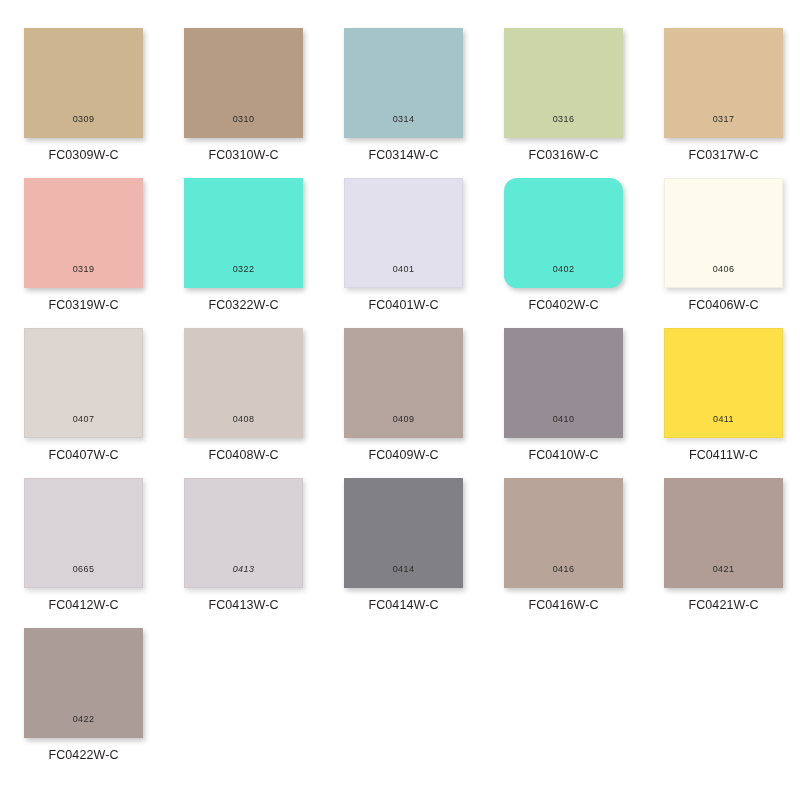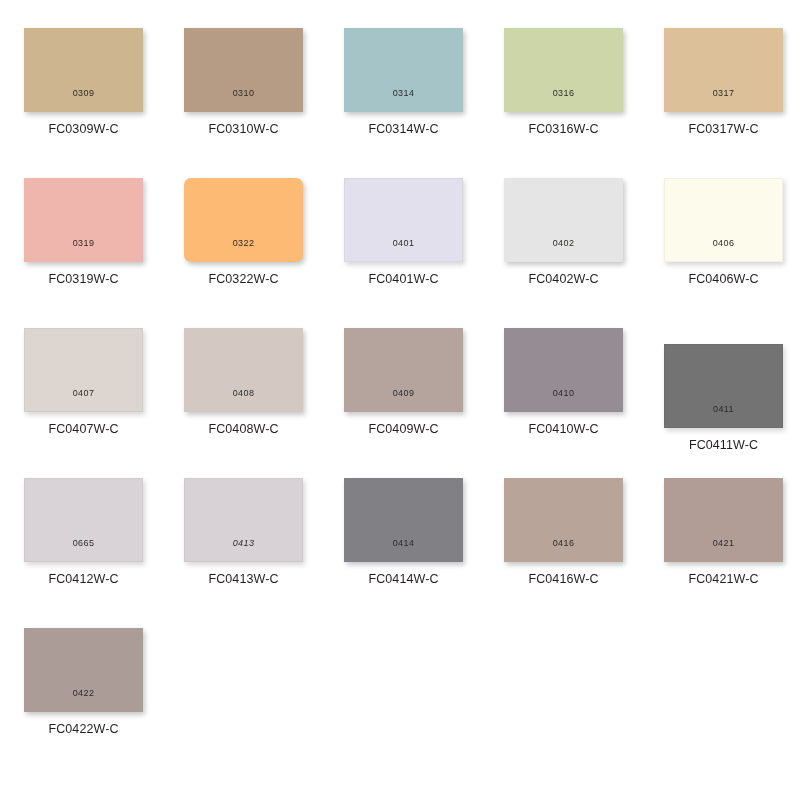--- a/index.html
+++ b/index.html
@@ -24,21 +24,21 @@
   }
 
   .swatch-cell {
     width: 160px;
     height: 150px;
     position: relative;
   }
 
   .swatch-chip {
     width: 119px;
-    height: 84px;
+    height: 110px;
     position: relative;
     box-shadow: 2px 3px 5px rgba(0, 0, 0, 0.22);
     box-sizing: border-box;
   }
 
   
   .swatch-chip.light-edge {
     box-shadow: 2px 3px 5px rgba(0, 0, 0, 0.16),
                 0 0 0 1px rgba(0, 0, 0, 0.045) inset;
   }
@@ -101,33 +101,33 @@
       </div>
       <div class="swatch-label" style="color: rgb(35, 31, 32);">FC0317W-C</div>
     </div>
     <div class="swatch-cell">
       <div class="swatch-chip" style="background: rgb(238, 182, 172);">
         <div class="swatch-code" style="color: rgb(44, 42, 40); margin-top: 32px;">0319</div>
       </div>
       <div class="swatch-label" style="color: rgb(35, 31, 32);">FC0319W-C</div>
     </div>
     <div class="swatch-cell">
-      <div class="swatch-chip" style="background: #fdba74; border-radius: 7px;">
+      <div class="swatch-chip" style="background: #5eead4;">
         <div class="swatch-code" style="color: rgb(44, 42, 40);">0322</div>
       </div>
       <div class="swatch-label" style="color: rgb(35, 31, 32);">FC0322W-C</div>
     </div>
     <div class="swatch-cell">
       <div class="swatch-chip light-edge" style="background: rgb(226, 224, 236);">
         <div class="swatch-code" style="color: rgb(44, 42, 40);">0401</div>
       </div>
       <div class="swatch-label" style="color: rgb(35, 31, 32);">FC0401W-C</div>
     </div>
     <div class="swatch-cell">
-      <div class="swatch-chip" style="background: #e5e5e5;">
+      <div class="swatch-chip" style="background: #5eead4; border-radius: 13px;">
         <div class="swatch-code" style="color: rgb(44, 42, 40);">0402</div>
       </div>
       <div class="swatch-label" style="color: rgb(35, 31, 32);">FC0402W-C</div>
     </div>
     <div class="swatch-cell">
       <div class="swatch-chip light-edge" style="background: rgb(253, 251, 236);">
         <div class="swatch-code" style="color: rgb(44, 42, 40);">0406</div>
       </div>
       <div class="swatch-label" style="color: rgb(35, 31, 32);">FC0406W-C</div>
     </div>
@@ -149,21 +149,21 @@
       </div>
       <div class="swatch-label" style="color: rgb(35, 31, 32);">FC0409W-C</div>
     </div>
     <div class="swatch-cell">
       <div class="swatch-chip" style="background: rgb(150, 140, 147);">
         <div class="swatch-code" style="color: rgb(44, 42, 40);">0410</div>
       </div>
       <div class="swatch-label" style="color: rgb(35, 31, 32);">FC0410W-C</div>
     </div>
     <div class="swatch-cell">
-      <div class="swatch-chip light-edge" style="background: #737373; margin-top: 16px;">
+      <div class="swatch-chip light-edge" style="background: #fde047;">
         <div class="swatch-code" style="color: rgb(44, 42, 40);">0411</div>
       </div>
       <div class="swatch-label" style="color: rgb(35, 31, 32);">FC0411W-C</div>
     </div>
     <div class="swatch-cell">
       <div class="swatch-chip light-edge" style="background: rgb(217, 211, 215);">
         <div class="swatch-code" style="color: rgb(44, 42, 40);">0665</div>
       </div>
       <div class="swatch-label" style="color: rgb(35, 31, 32);">FC0412W-C</div>
     </div>

